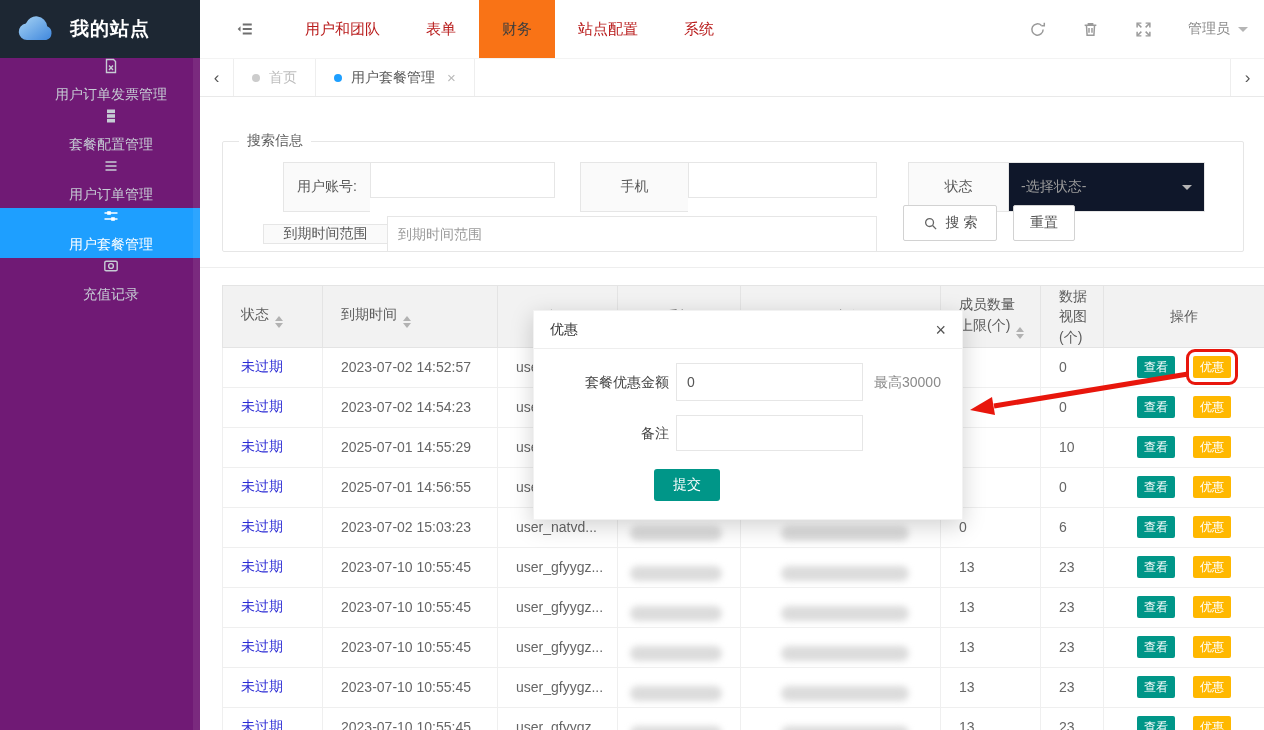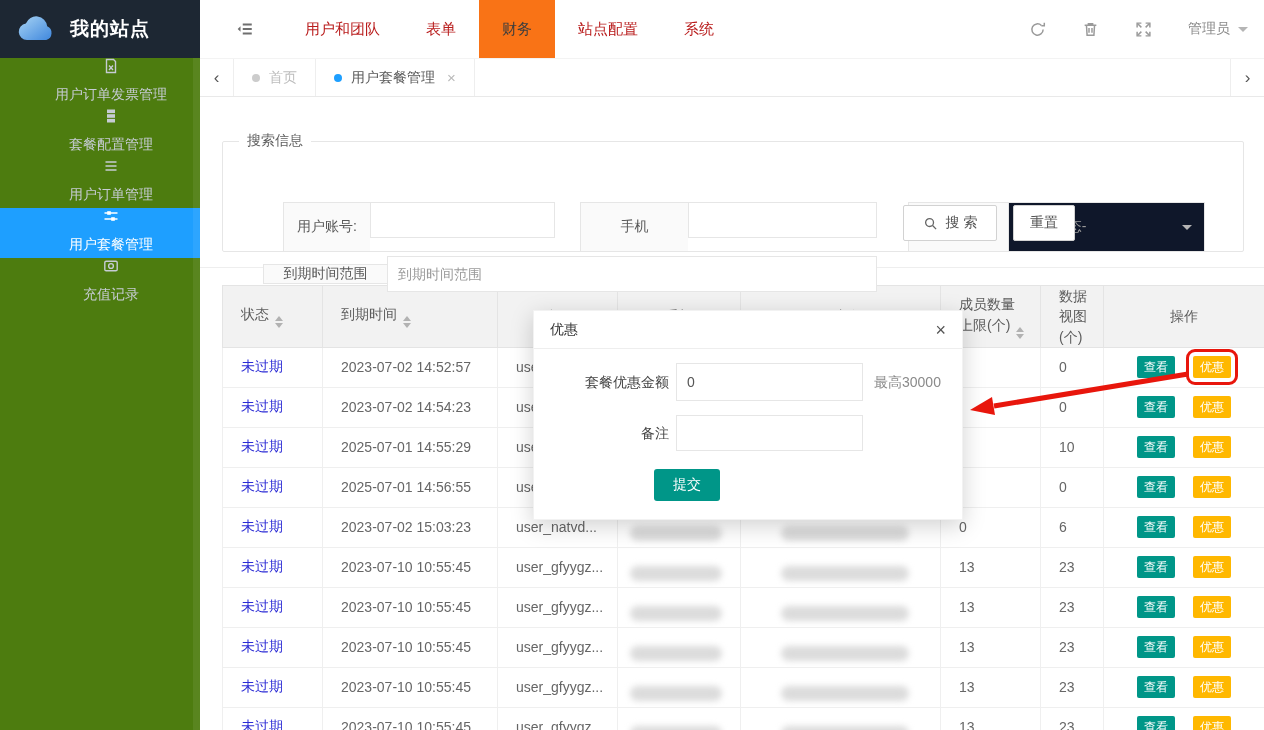--- a/index.html
+++ b/index.html
@@ -6,21 +6,21 @@
     --accent-blue:#1e9fff; --teal:#009688; --orange:#ffb800;
     --annotation-red:#e8160c; --link-blue:#2b2bd5;
   }
   *{box-sizing:border-box;}
   html,body{margin:0;padding:0;}
   body{width:1264px;height:730px;overflow:hidden;background:#fff;
        font-family:"Liberation Sans","DejaVu Sans",sans-serif;}
   .app{display:flex;width:1264px;height:730px;}
 
   
-  .sidebar{width:200px;flex-shrink:0;background:#4d7c0f;position:relative;}
+  .sidebar{width:200px;flex-shrink:0;background:#701a75;position:relative;}
   .logo{height:58px;background:#1d2733;display:flex;align-items:center;gap:10px;padding-left:16px;}
   .logo svg{width:44px;height:30px;}
   .logo-title{color:#fff;font-size:19px;font-weight:bold;letter-spacing:1px;}
   .menu-item{height:50px;display:flex;align-items:center;gap:12px;padding-left:22px;
              color:#c6ccd4;font-size:14px;cursor:pointer;flex-direction:column;}
   .menu-item.active{background:var(--accent-blue);color:#fff;}
   .menu-item .icon{width:16px;height:16px;display:inline-flex;flex-shrink:0;}
   .menu-item .icon svg{width:16px;height:16px;}
   .scroll-strip{position:absolute;top:58px;right:0;width:7px;bottom:0;background:rgba(255,255,255,.07);}
 
@@ -48,21 +48,21 @@
   .tab .dot{width:8px;height:8px;border-radius:50%;background:#ccc;}
   .tab.active{color:#595959;}
   .tab.active .dot{background:var(--accent-blue);}
   .tab .close{color:#b9b9b9;font-size:15px;margin-left:3px;}
 
   
   .content{flex:1;position:relative;background:#fff;overflow:hidden;}
   fieldset.search{position:absolute;left:22px;top:35px;width:1022px;height:120px;
                   border:1px solid #e6e6e6;border-radius:2px;margin:0;padding:0;}
   fieldset.search legend{margin-left:16px;padding:0 8px;font-size:14px;color:#5f5f5f;}
-  .fgroup{position:absolute;display:flex;height:50px;z-index:2;margin-top:40px;}
+  .fgroup{position:absolute;display:flex;height:50px;z-index:2;}
   .flabel{background:#fafafa;border:1px solid #e6e6e6;border-right:none;display:flex;
           align-items:center;justify-content:center;font-size:14px;color:#595959;}
   .finput{border:1px solid #e6e6e6;height:36px;font-size:14px;color:#666;padding:0 10px;outline:none;}
   .finput::placeholder{color:#9b9b9b;}
   .g-account{left:83px;top:65px;}  .g-account .flabel{width:87px;}  .g-account .finput{width:185px;}
   .g-phone{left:380px;top:65px;}   .g-phone .flabel{width:108px;}   .g-phone .finput{width:189px;}
   .g-status{left:708px;top:65px;}  .g-status .flabel{width:100px;}
   .selectbox{width:197px;border:1px solid #e6e6e6;display:flex;align-items:center;
              justify-content:space-between;padding:0 12px;color:#9a9a9a;font-size:14px;
              background:#0f172a;cursor:pointer;}

